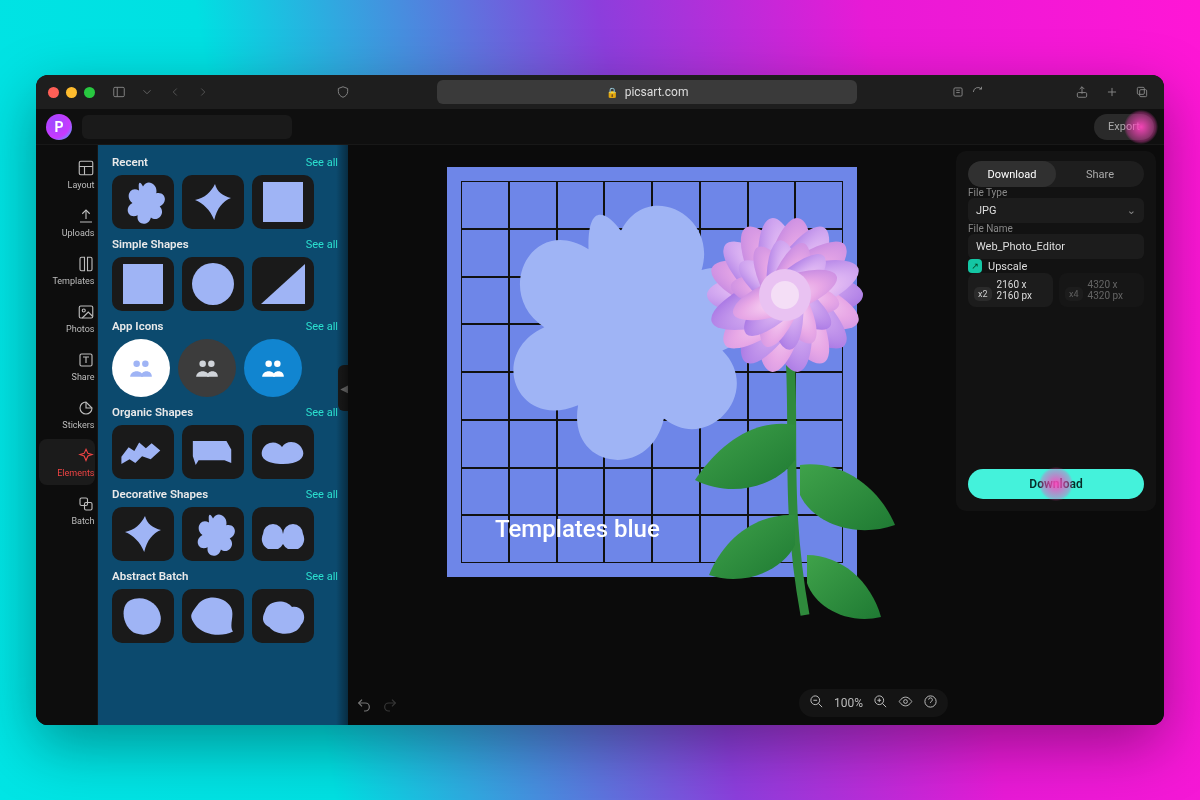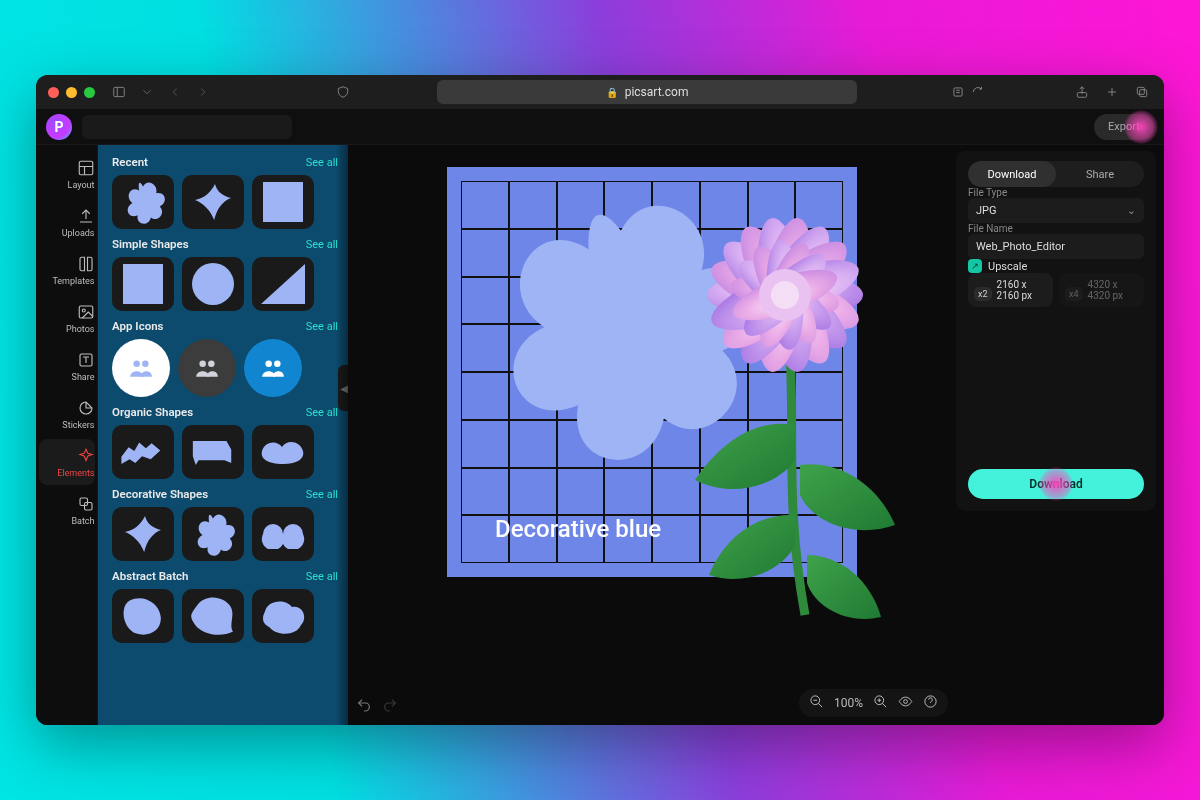--- a/index.html
+++ b/index.html
@@ -491,21 +491,21 @@
               <div></div>
               <div></div>
               <div></div>
               <div></div>
               <div></div>
               <div></div>
           </div>
           <svg class="big-flower" viewBox="0 0 200 200">
             <path d="M100 20c20-40 75-12 62 30 45-12 58 45 16 62 32 32-12 80-45 52-10 48-75 40-66-10-48 20-70-40-26-60-40-26-10-88 34-60C74-4 90 6 100 20z"></path>
           </svg>
-          <div class="art-text">Decorative blue</div>
+          <div class="art-text">Templates blue</div>
 
           <svg class="chrys" viewBox="0 0 300 420">
             <defs>
               <radialGradient id="pet" cx="40%" cy="35%" r="70%">
                 <stop offset="0%" stop-color="#ffd7f4"></stop>
                 <stop offset="45%" stop-color="#d9b0f2"></stop>
                 <stop offset="100%" stop-color="#a776e4"></stop>
               </radialGradient>
               <radialGradient id="pet2" cx="55%" cy="40%" r="75%">
                 <stop offset="0%" stop-color="#ffe3f8"></stop>

